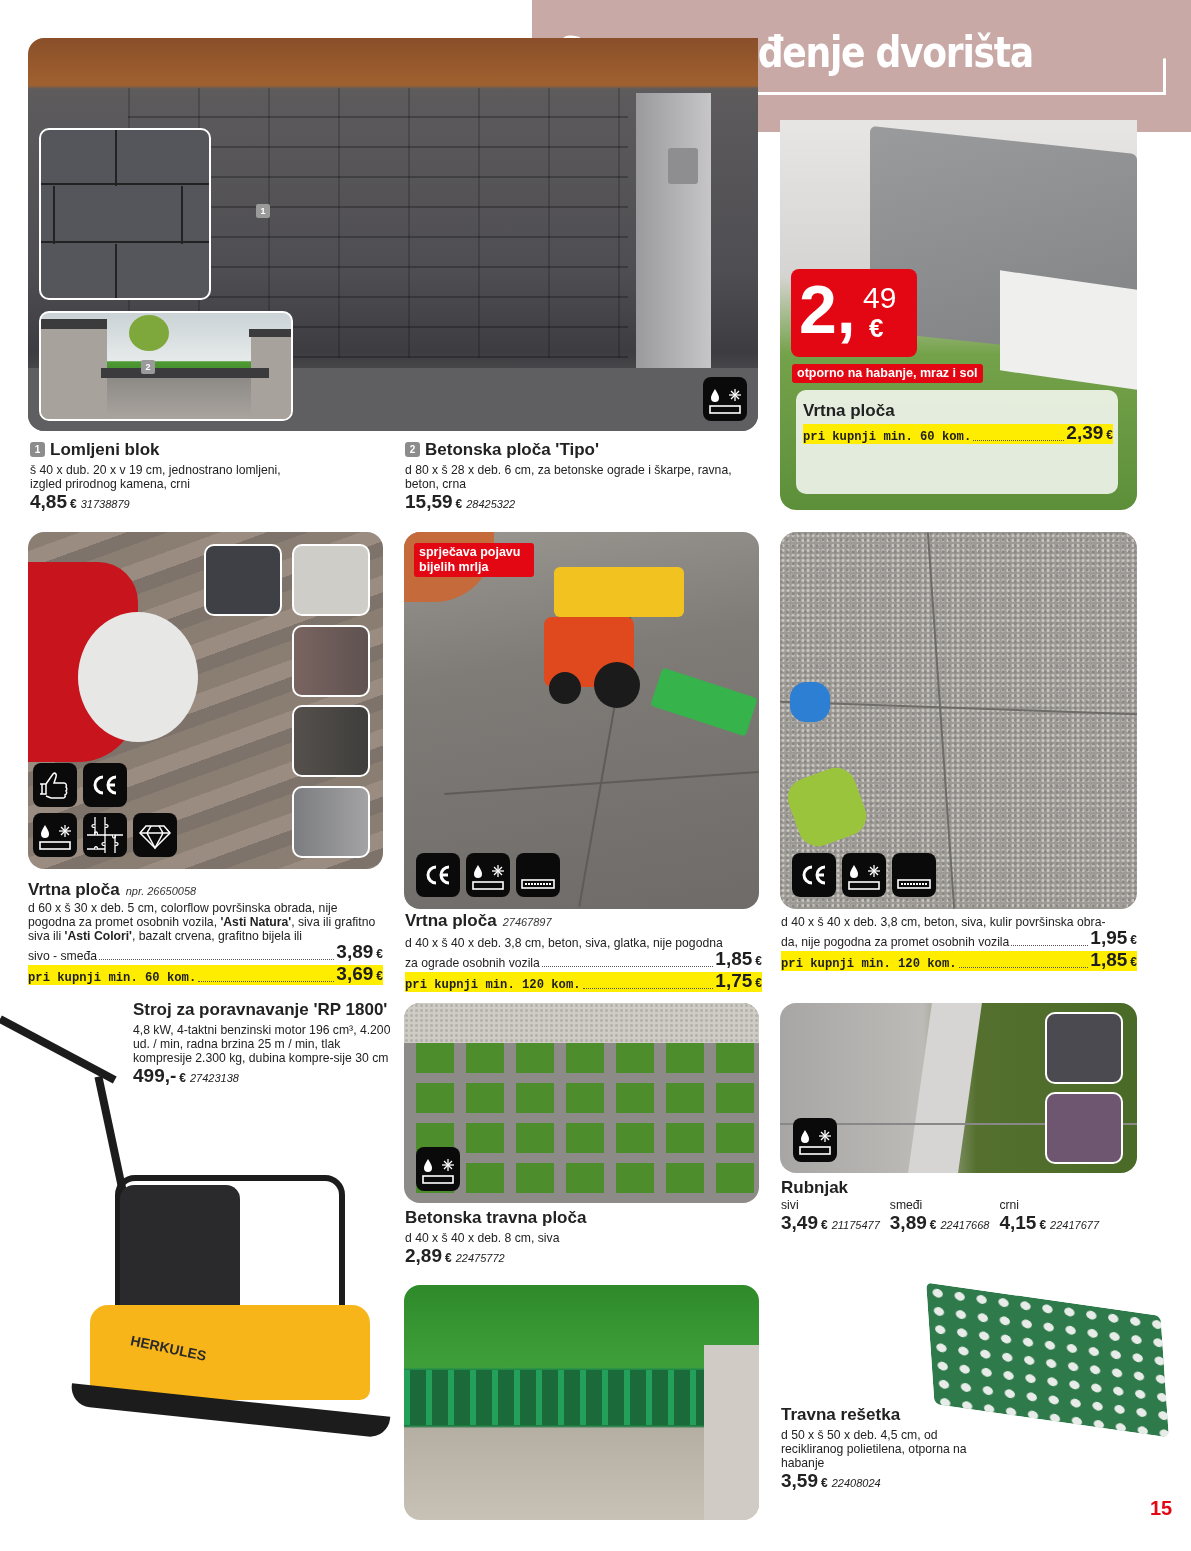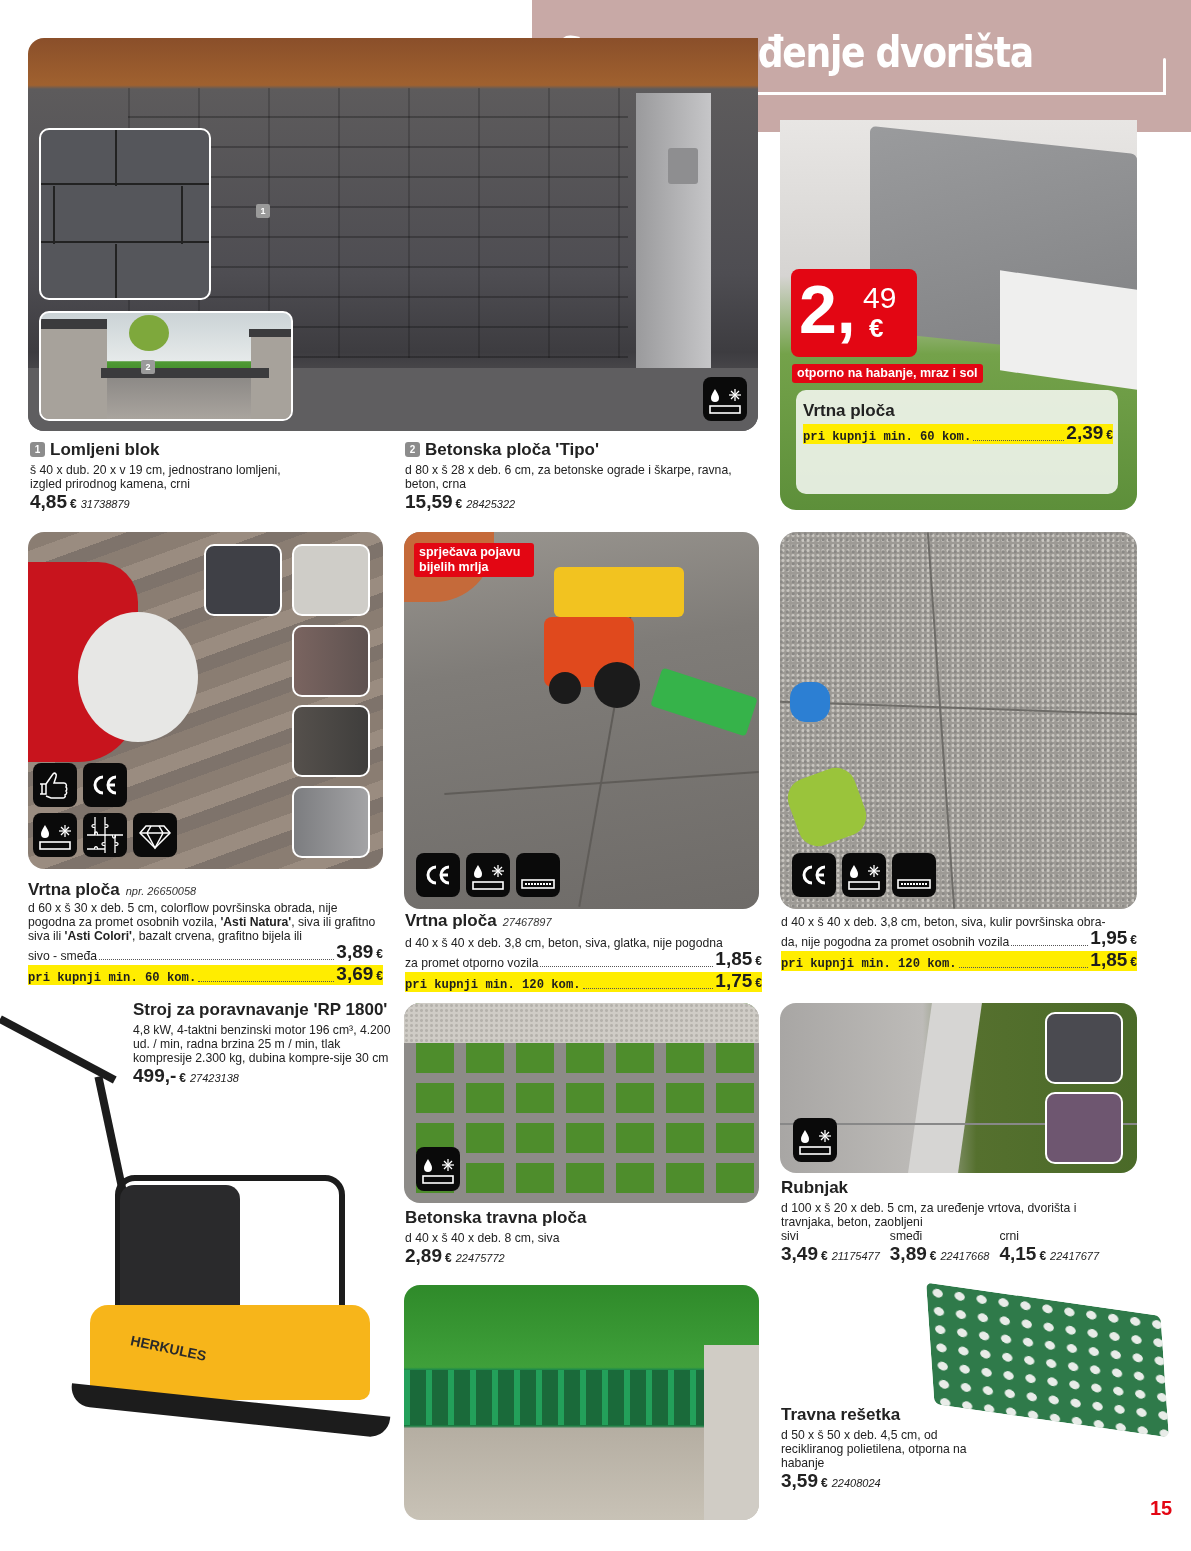--- a/index.html
+++ b/index.html
@@ -289,21 +289,21 @@
     <span class="lbl">pri kupnji min. 60 kom.</span>
       <span class="dots"></span>
     <span class="val"><span>3,69</span><span class="eur">€</span></span>
   </div>
 </div>
 
 <div class="abs" style="left:405px; top:911px; width:357px;">
   <div class="pname"><span>Vrtna ploča</span><span class="art">27467897</span></div>
   <div class="pdesc" style="margin-top:4px;">d 40 x š 40 x deb. 3,8 cm, beton, siva, glatka, nije pogodna</div>
   <div class="dotrow">
-    <span class="lbl">za promet otporno vozila</span>
+    <span class="lbl">za ograde osobnih vozila</span>
       <span class="dots"></span>
     <span class="val"><span>1,85</span><span class="eur">€</span></span>
   </div>
   <div class="dotrow yellow" style="margin-top:2px;">
     <span class="lbl">pri kupnji min. 120 kom.</span>
       <span class="dots"></span>
     <span class="val"><span>1,75</span><span class="eur">€</span></span>
   </div>
 </div>
 
@@ -380,21 +380,20 @@
         <line x1="32" y1="12" x2="32" y2="24"></line>
         <line x1="26" y1="18" x2="38" y2="18"></line>
         <line x1="28" y1="14" x2="36" y2="22"></line>
         <line x1="36" y1="14" x2="28" y2="22"></line>
       </g>
       <rect x="7" y="29" width="30" height="7" fill="none" stroke="#fff" stroke-width="1.6"></rect>
     </svg>
 </div>
 <div class="abs" style="left:781px; top:1178px; width:360px;">
   <div class="pname">Rubnjak</div>
-  <div class="pdesc" style="margin-top:3px; width:330px;">d 100 x š 20 x deb. 5 cm, za uređenje vrtova, dvorišta i travnjaka, beton, zaobljeni</div>
   <div style="display:flex; gap:10px;">
     <div>
       <div class="pdesc">sivi</div>
       <div class="price"><span>3,49</span><span class="eur">€</span><span class="art">21175477</span></div>
     </div>
     <div>
       <div class="pdesc">smeđi</div>
       <div class="price"><span>3,89</span><span class="eur">€</span><span class="art">22417668</span></div>
     </div>
     <div>

